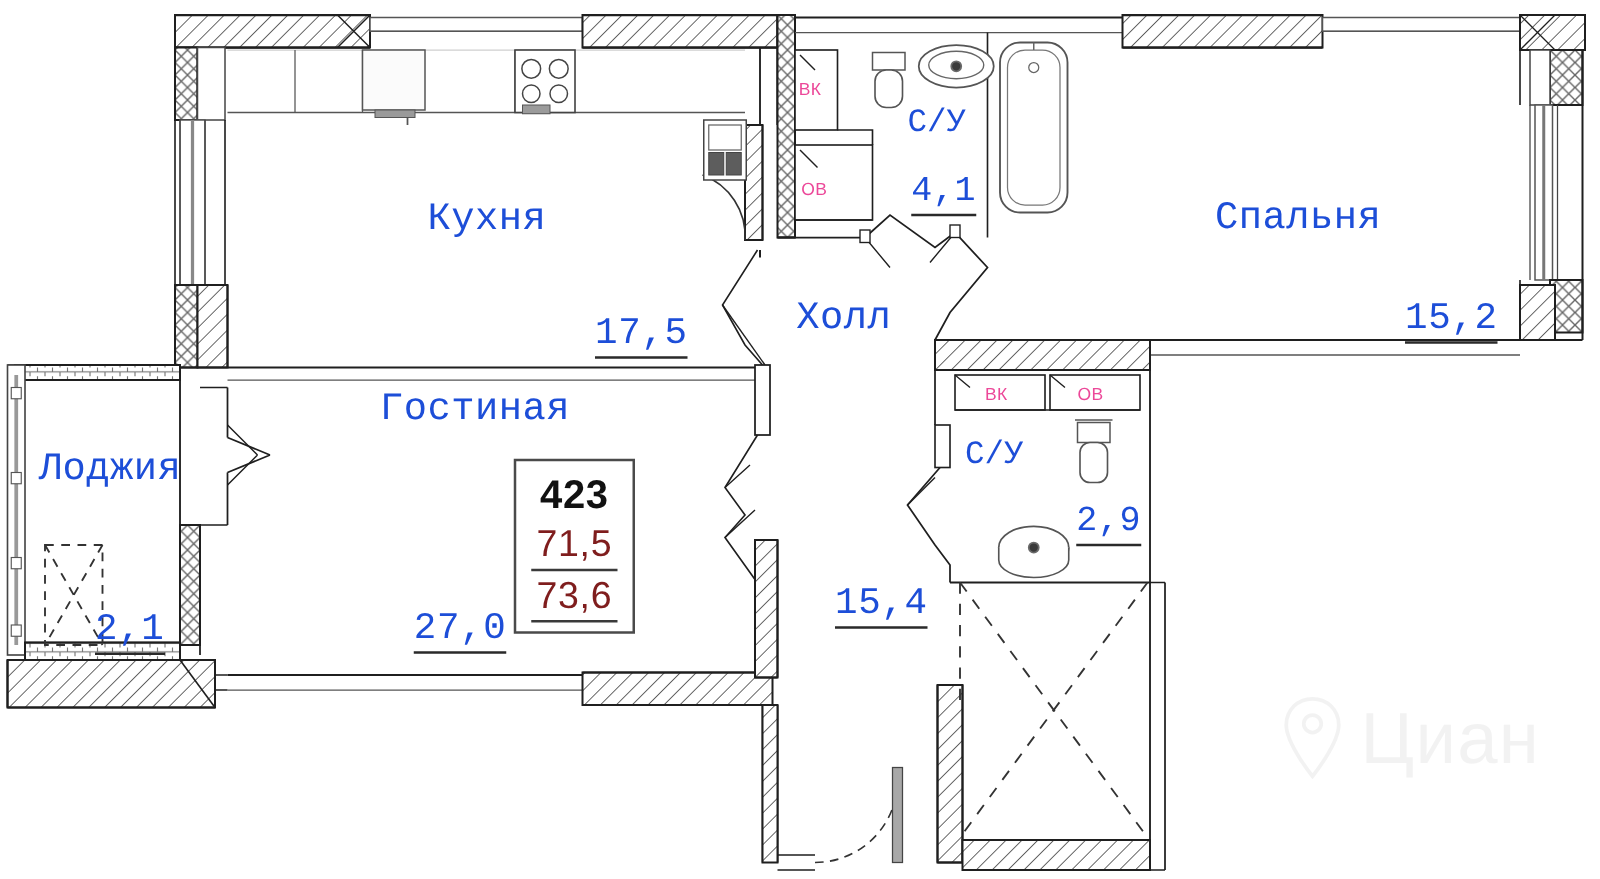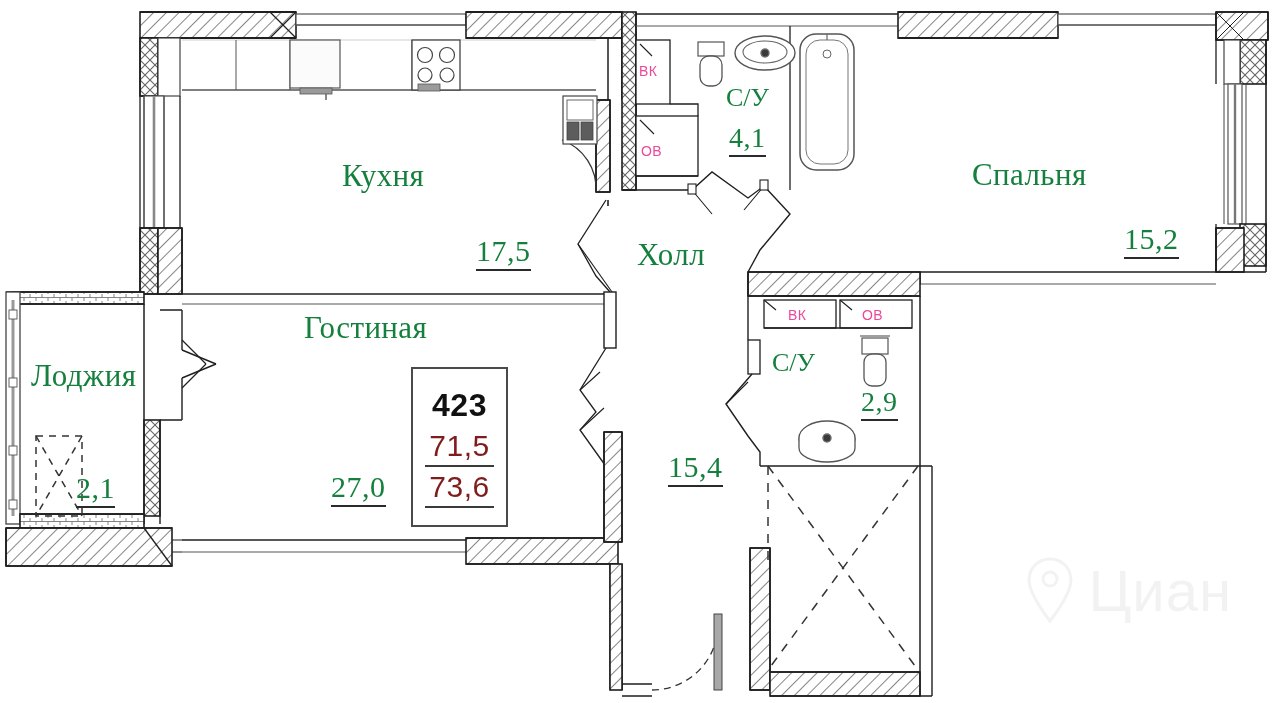--- a/index.html
+++ b/index.html
@@ -21,35 +21,36 @@
   }
   #plan-svg {
     position: absolute;
     left: 0;
     top: 0;
     width: 1280px;
     height: 703px;
   }
   .room-label {
     position: absolute;
-    font-family: Liberation Serif, serif;
-    color: #15803d;
+    font-family: Liberation Mono, monospace;
+    color: #1d4ed8;
     white-space: nowrap;
     line-height: 1;
     font-weight: 400;
   }
   .room-name {
     font-size: 31px;
     letter-spacing: 0.4px;
   }
   .room-area {
     font-size: 30px;
     letter-spacing: 0.5px;
     padding-bottom: 3px;
     border-bottom: 2px solid #2a2a2a;
+    margin-top: 16px;
   }
   .shaft-label {
     position: absolute;
     font-size: 14px;
     letter-spacing: 0.3px;
     color: #ec4899;
     white-space: nowrap;
   }
   .wc-name {
     font-size: 26px;
@@ -352,21 +353,21 @@
   <div class="room-label room-area wc-area" style="left:861px; top:388px;">2,9</div>
 
   <div class="room-label room-name" style="left:31px; top:360px;">Лоджия</div>
   <div class="room-label room-area" style="left:76px; top:473px;">2,1</div>
 
   <div class="shaft-label" style="left:639px; top:63px;">ВК</div>
   <div class="shaft-label" style="left:641px; top:143px;">ОВ</div>
   <div class="shaft-label" style="left:788px; top:307px;">ВК</div>
   <div class="shaft-label" style="left:862px; top:307px;">ОВ</div>
 
-  <div id="apt-box" style="left:411px; top:367px; width:97px; height:160px;">
+  <div id="apt-box" style="left:411px; top:367px; width:97px; height:140px;">
     <div id="apt-number">423</div>
     <div class="apt-area">71,5</div>
     <div class="apt-area">73,6</div>
   </div>
 
   <div id="watermark">
     <svg width="56" height="70" viewBox="0 0 56 70">
       <path d="M28,4 C16,4 7,13 7,25 C7,40 28,66 28,66 C28,66 49,40 49,25 C49,13 40,4 28,4 Z" fill="none" stroke="#333" stroke-width="3"></path>
       <circle cx="28" cy="24" r="7" fill="none" stroke="#333" stroke-width="3"></circle>
     </svg>

